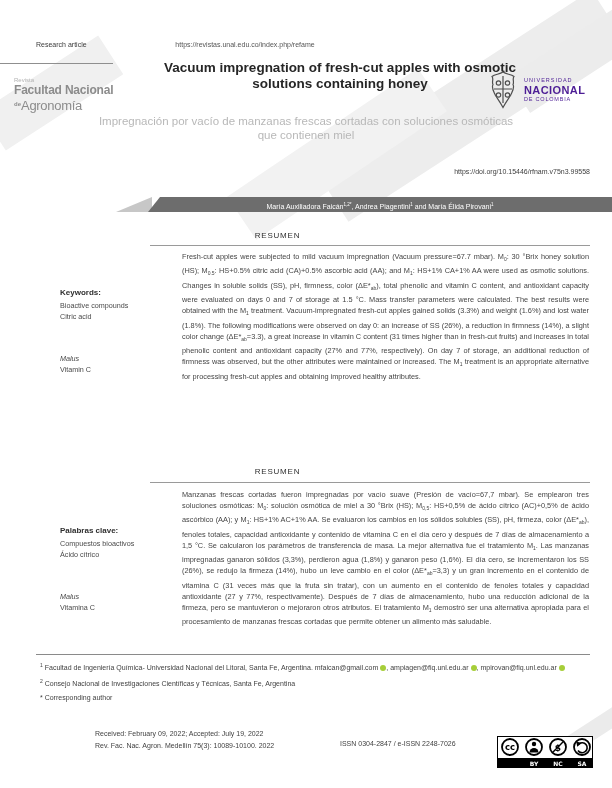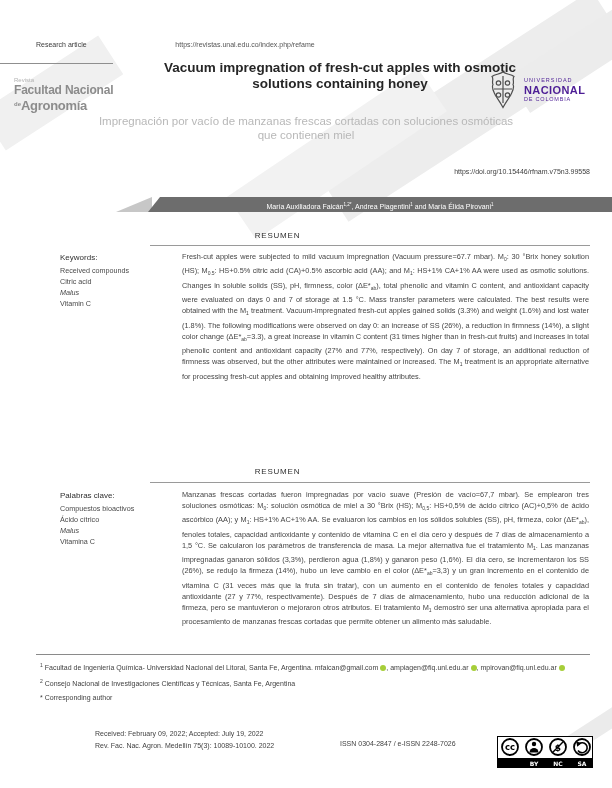--- a/index.html
+++ b/index.html
@@ -17,21 +17,21 @@
   .deco5{left:-18px;top:70px;width:140px;height:46px;background:#f0f0f0;transform:rotate(-33deg);}
   .z{z-index:2;}
   
   .research-article{left:36px;top:41px;font-size:7px;color:#3a3a3a;}
   .header-url{left:130px;top:41px;width:230px;text-align:center;font-size:7px;color:#555;}
   .header-rule{left:0;top:63px;width:113px;height:1px;background:#8f8f8f;}
   .journal-logo{left:14px;top:77px;color:#8c8c8c;line-height:1.05;}
   .jl-revista{font-size:6px;color:#b2b2b2;margin-bottom:1px;}
   .jl-line1{font-size:12px;font-weight:bold;letter-spacing:-0.2px;}
   .jl-de{font-size:6px;font-weight:bold;vertical-align:4px;}
-  .jl-line2{font-size:13px;font-weight:bold;letter-spacing:-0.3px;}
+  .jl-line2{font-size:13px;font-weight:normal;letter-spacing:-0.3px;}
   .page-title{left:126px;top:60px;width:352px;text-align:center;font-size:13.5px;font-weight:bold;color:#262626;line-height:16px;margin-left:38px;}
   .unal-logo{left:486px;top:70px;display:flex;align-items:center;gap:4px;color:#4c1d95;}
   .unal-text{line-height:1.15;}
   .unal-l1{font-size:5.5px;letter-spacing:1px;}
   .unal-l2{font-size:11px;font-weight:bold;letter-spacing:0.4px;}
   .unal-l3{font-size:5.5px;letter-spacing:0.8px;}
   .subtitle{left:96px;top:114px;width:420px;text-align:center;font-size:11.5px;color:#b8b8b8;line-height:14px;}
   .doi{right:22px;top:168px;font-size:7px;color:#3e3e3e;}
   
   .bar-fold{left:116px;top:197px;width:36px;height:15px;background:#c7c7c7;clip-path:polygon(0 100%,100% 0,100% 100%);}
@@ -40,22 +40,22 @@
   .author-bar sup{font-size:4.5px;}
   
   .section-heading{left:0;top:231px;width:555px;text-align:center;font-size:8px;letter-spacing:0.8px;color:#2f2f2f;}
   .section-rule{left:150px;width:440px;height:1px;background:#9a9a9a;}
   .rule-abstract{top:245px;}
   .heading-resumen{top:467px;}
   .rule-resumen{top:482px;}
   .kw-block{left:60px;width:114px;font-size:7.2px;line-height:11px;color:#4a4a4a;}
   .kw-abstract{top:252px;}
   .kw-resumen{top:490px;}
-  .kw-label{font-size:8px;font-weight:normal;color:#2f2f2f;margin-bottom:2px;}
-  .kw.it{font-style:italic;}
+  .kw-label{font-size:8px;font-weight:bold;color:#2f2f2f;margin-bottom:2px;margin-top:35px;}
+  .kw.it{font-style:italic;margin-top:31px;}
   .body-text{left:182px;width:407px;font-size:7.35px;line-height:11px;text-align:justify;color:#454545;}
   .text-abstract{top:251px;}
   .text-resumen{top:489px;}
   .body-text sub{font-size:5px;}
   
   .fn-rule{left:36px;top:654px;width:554px;height:1px;background:#8a8a8a;}
   .footnotes{left:40px;top:660px;width:548px;font-size:7px;line-height:10.5px;color:#3f3f3f;}
   .footnotes p{margin:0 0 2.5px 0;}
   .footnotes sup{font-size:5px;}
   .orcid{display:inline-block;width:6px;height:6px;border-radius:50%;background:#A6CE39;margin-left:2px;vertical-align:-0.5px;}
@@ -107,21 +107,21 @@
 <div class="abs z doi">https://doi.org/10.15446/rfnam.v75n3.99558</div>
 
 <div class="abs z bar-fold"></div>
 <div class="abs z author-bar">María Auxiliadora Faicán<sup>1,2*</sup>, Andrea Piagentini<sup>1</sup> and María Élida Pirovani<sup>1</sup></div>
 
 <div class="abs z section-heading" style="top:231px">RESUMEN</div>
 <div class="abs z section-rule rule-abstract"></div>
 <div class="abs z kw-block kw-abstract">
   <div class="kw-label">Keywords:</div>
   <div>
-      <div class="kw">Received compounds</div>
+      <div class="kw">Bioactive compounds</div>
       <div class="kw">Citric acid</div>
       <div class="kw it">Malus</div>
       <div class="kw">Vitamin C</div>
     </div>
 </div>
 <div class="abs z body-text text-abstract">Fresh-cut apples were subjected to mild vacuum impregnation (Vacuum pressure=67.7 mbar). M<sub>0</sub>: 30 °Brix honey solution (HS); M<sub>0.5</sub>: HS+0.5% citric acid (CA)+0.5% ascorbic acid (AA); and M<sub>1</sub>: HS+1% CA+1% AA were used as osmotic solutions. Changes in soluble solids (SS), pH, firmness, color (ΔE*<sub>ab</sub>), total phenolic and vitamin C content, and antioxidant capacity were evaluated on days 0 and 7 of storage at 1.5 °C. Mass transfer parameters were calculated. The best results were obtained with the M<sub>1</sub> treatment. Vacuum-impregnated fresh-cut apples gained solids (3.3%) and weight (1.6%) and lost water (1.8%). The following modifications were observed on day 0: an increase of SS (26%), a reduction in firmness (14%), a slight color change (ΔE*<sub>ab</sub>=3.3), a great increase in vitamin C content (31 times higher than in fresh-cut fruits) and increases in total phenolic content and antioxidant capacity (27% and 77%, respectively). On day 7 of storage, an additional reduction of firmness was observed, but the other attributes were maintained or increased. The M<sub>1</sub> treatment is an appropriate alternative for processing fresh-cut apples and obtaining improved healthy attributes.</div>
 
 <div class="abs z section-heading heading-resumen">RESUMEN</div>
 <div class="abs z section-rule rule-resumen"></div>
 <div class="abs z kw-block kw-resumen">

